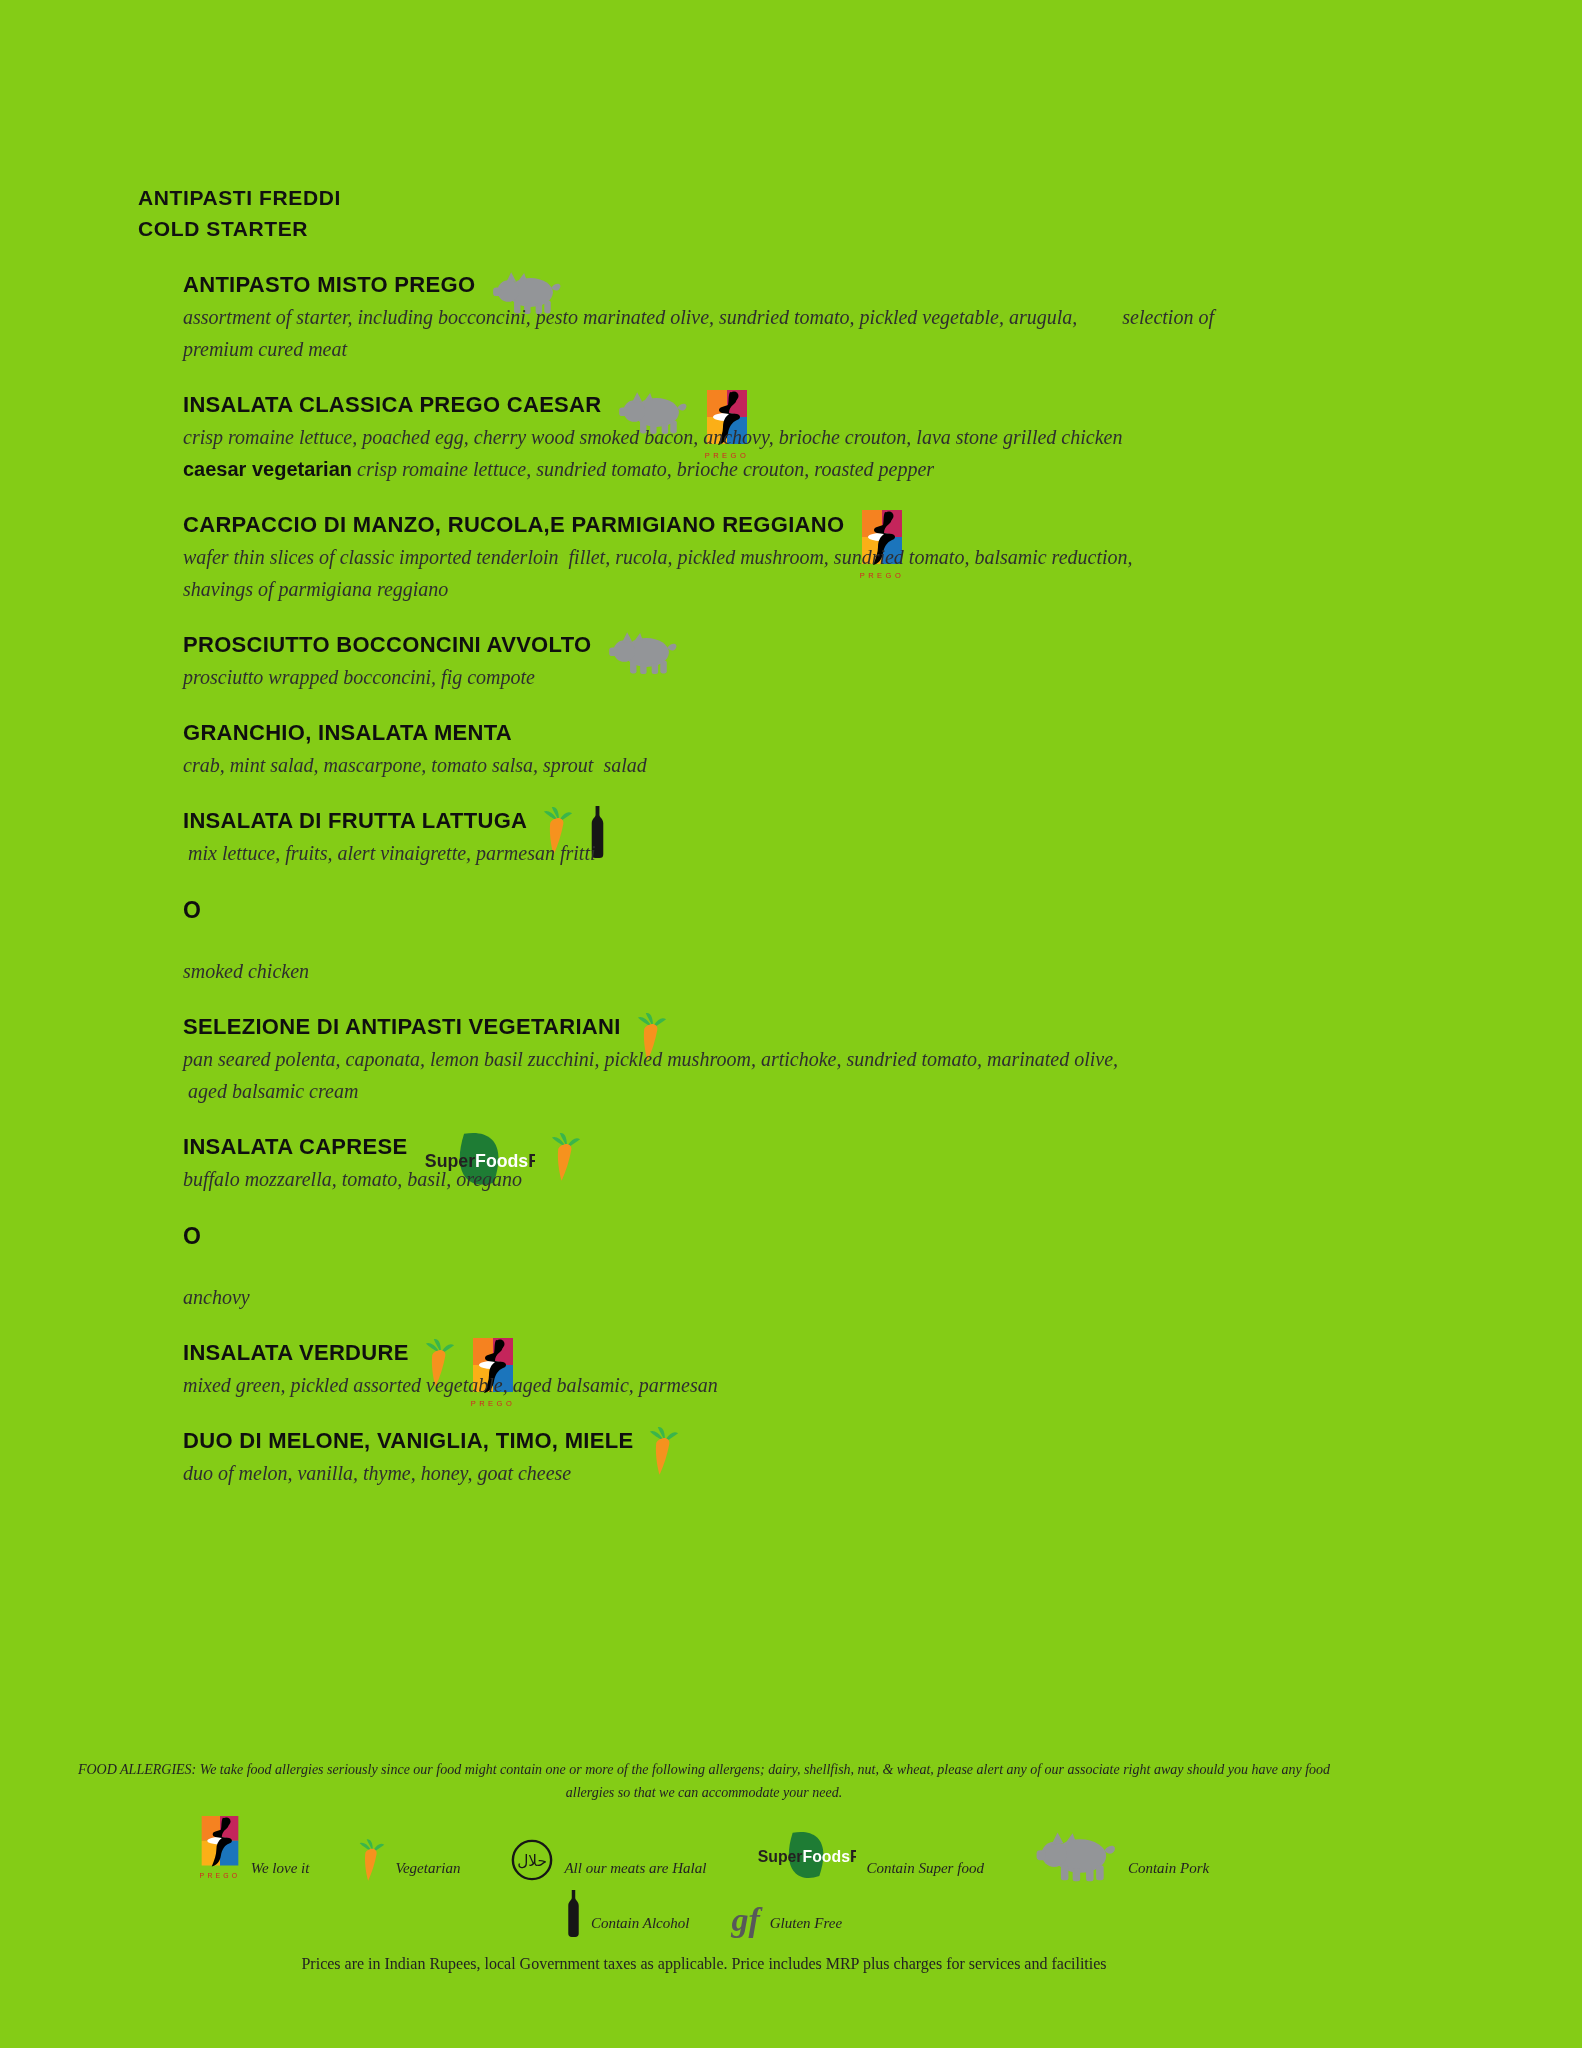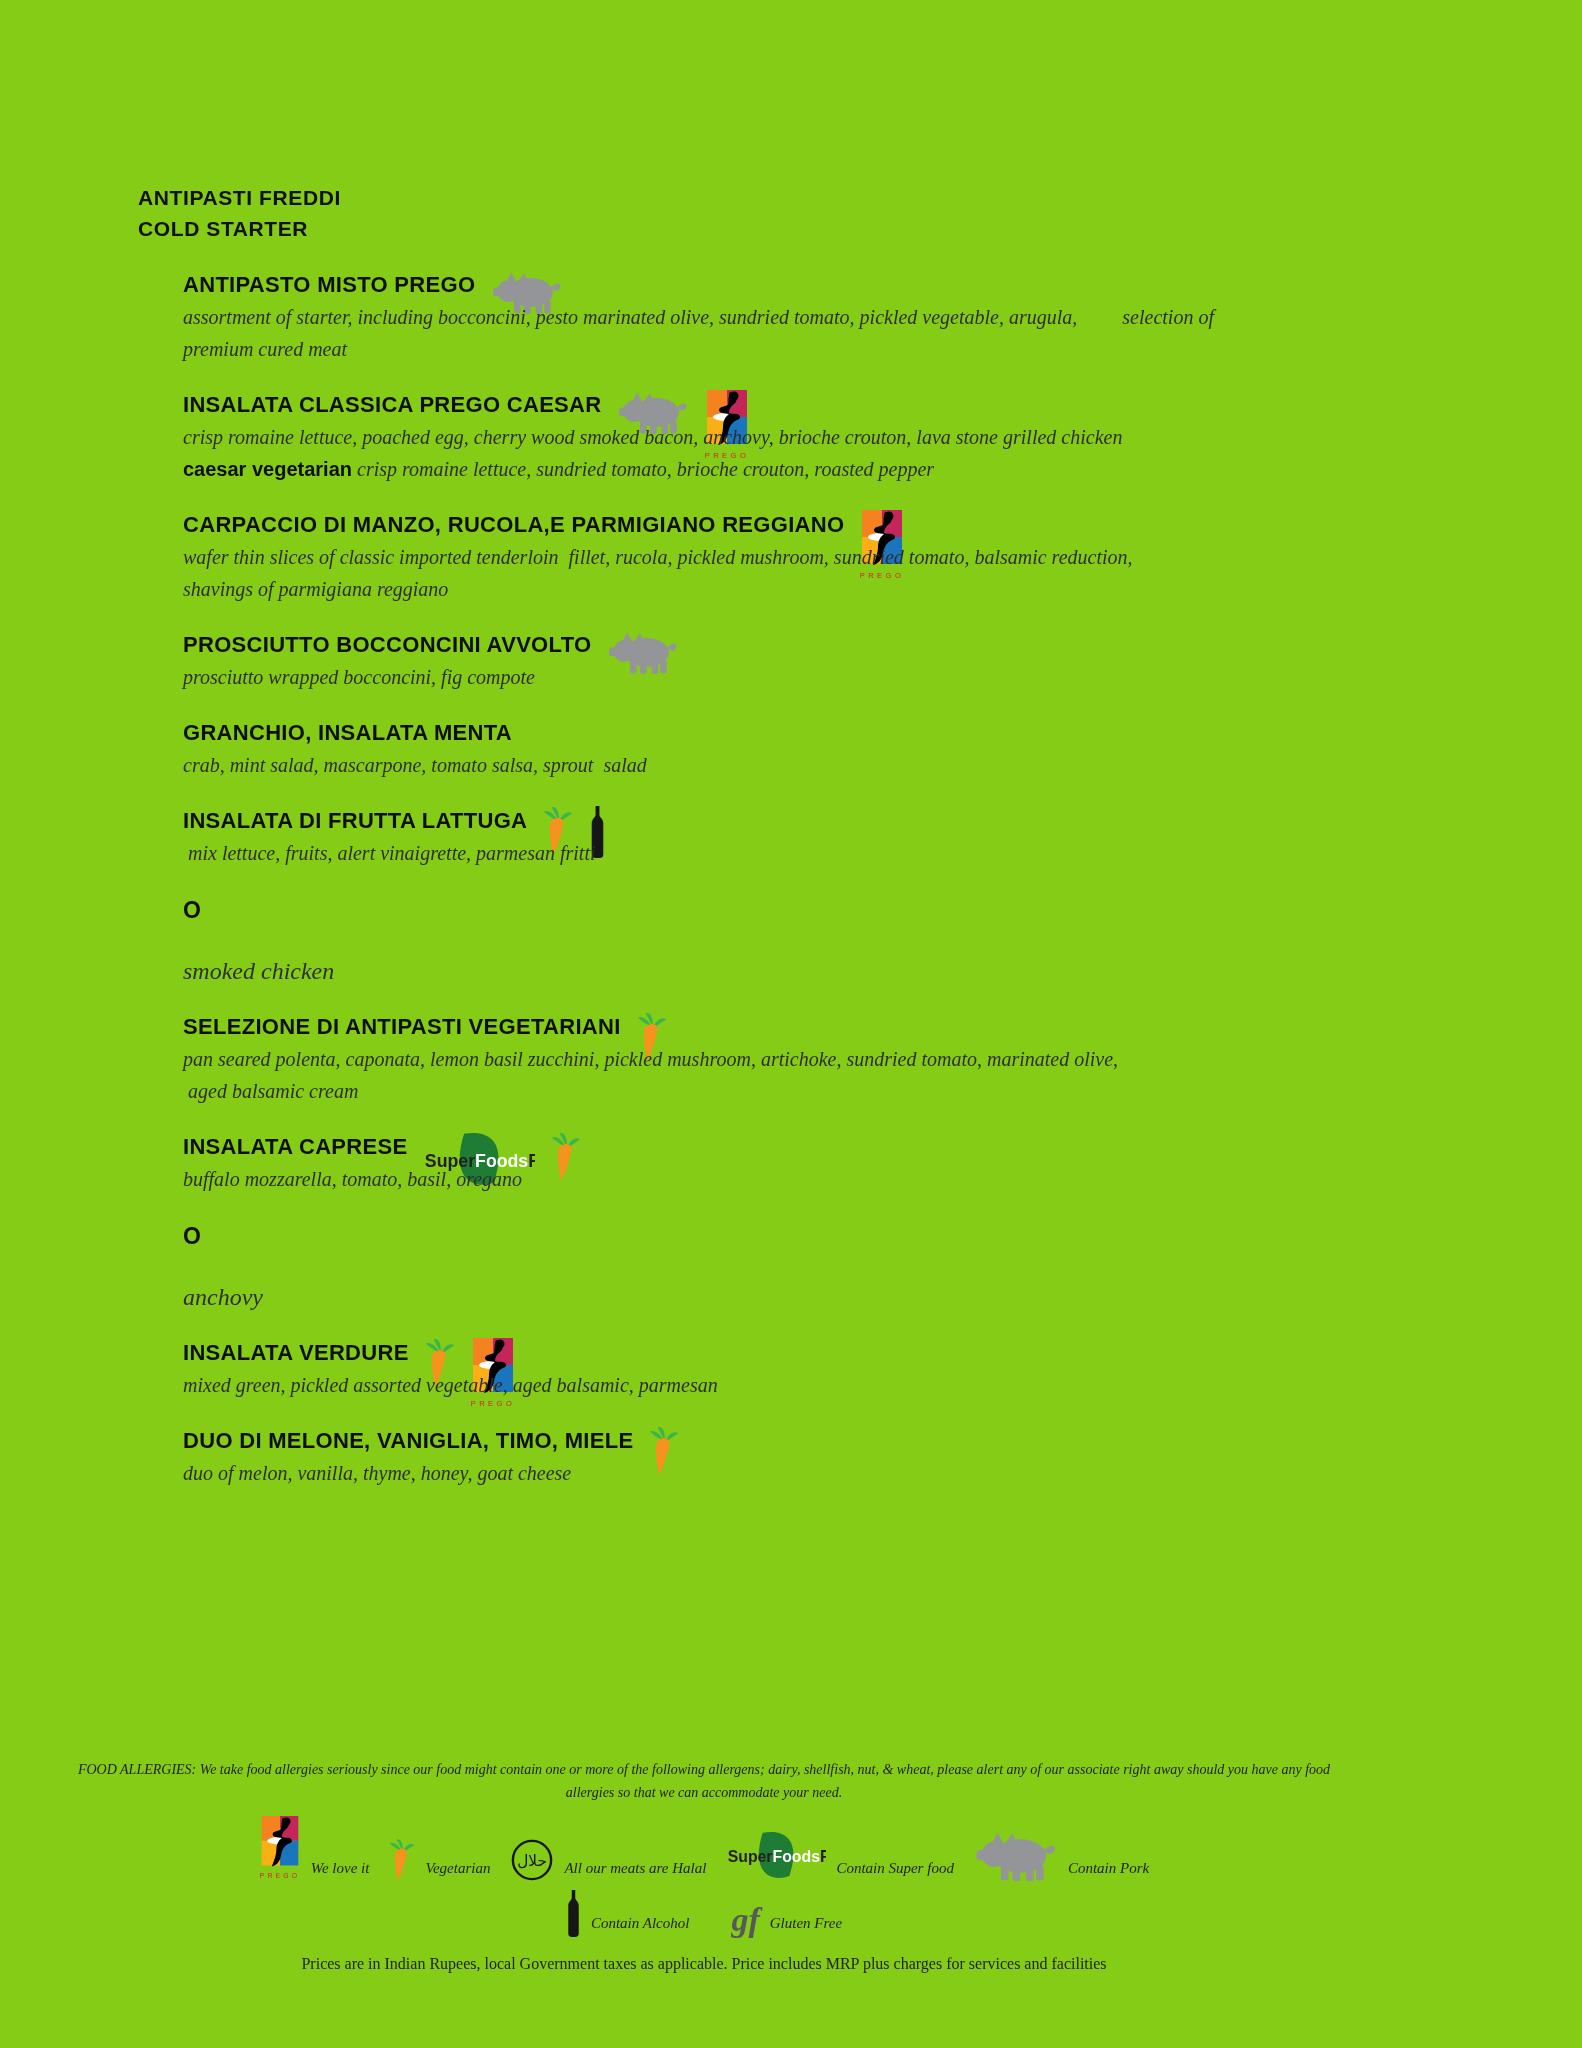--- a/index.html
+++ b/index.html
@@ -10,34 +10,34 @@
   .items{margin-left:45px;}
   .item{margin-top:26px;}
   .item-head{display:flex;align-items:flex-start;gap:16px;height:30px;}
   .item-head h3{margin:0;font-size:22px;font-weight:700;line-height:30px;letter-spacing:.3px;color:#0f0f0f;white-space:nowrap;}
   .desc{margin:2px 0 0;font-family:"Liberation Serif",serif;font-style:italic;font-size:20px;
         line-height:30px;color:#2e2e2e;white-space:pre-wrap;}
   .variant-label{font-family:"Liberation Sans",sans-serif;font-style:normal;font-weight:700;
         font-size:20px;color:#0f0f0f;}
   .or-sep{margin-top:30px;font-size:23px;font-weight:700;line-height:24px;color:#0f0f0f;}
   .or-option{margin-top:34px;font-family:"Liberation Serif",serif;font-style:italic;
-        font-size:24px;line-height:30px;color:#2e2e2e;}
+        font-size:20px;line-height:30px;color:#2e2e2e;}
   
   .icon{flex:0 0 auto;display:block;}
   .i-pig{width:72px;height:45px;}
   .i-carrot{width:30px;height:50px;margin-bottom:-3px;}
   .i-prego{width:44px;height:72px;margin-bottom:-15px;}
   .i-super{width:112px;height:56px;margin-bottom:-8px;}
   .i-bottle{width:17px;height:52px;margin-bottom:-1px;}
   
   .footer{position:absolute;left:0;top:1758px;width:1408px;}
   .allergy{width:1270px;margin:0 auto;text-align:center;font-family:"Liberation Serif",serif;
         font-style:italic;font-size:14px;line-height:23px;color:#222;}
   .legend-row{display:flex;justify-content:center;align-items:flex-end;}
-  .row1{gap:20px;margin-top:12px;justify-content:center;}
+  .row1{gap:50px;margin-top:12px;justify-content:center;}
   .row2{gap:42px;margin-top:8px;}
   .legend-item{display:flex;align-items:flex-end;gap:10px;}
   .legend-label{font-family:"Liberation Serif",serif;font-style:italic;font-size:15px;
         color:#222;padding-bottom:5px;white-space:nowrap;}
   .lg-prego{width:42px;height:66px;}
   .lg-carrot{width:26px;height:44px;}
   .lg-halal{width:44px;height:44px;}
   .lg-super{width:100px;height:52px;}
   .lg-pig{width:84px;height:52px;}
   .lg-bottle{width:15px;height:47px;}

